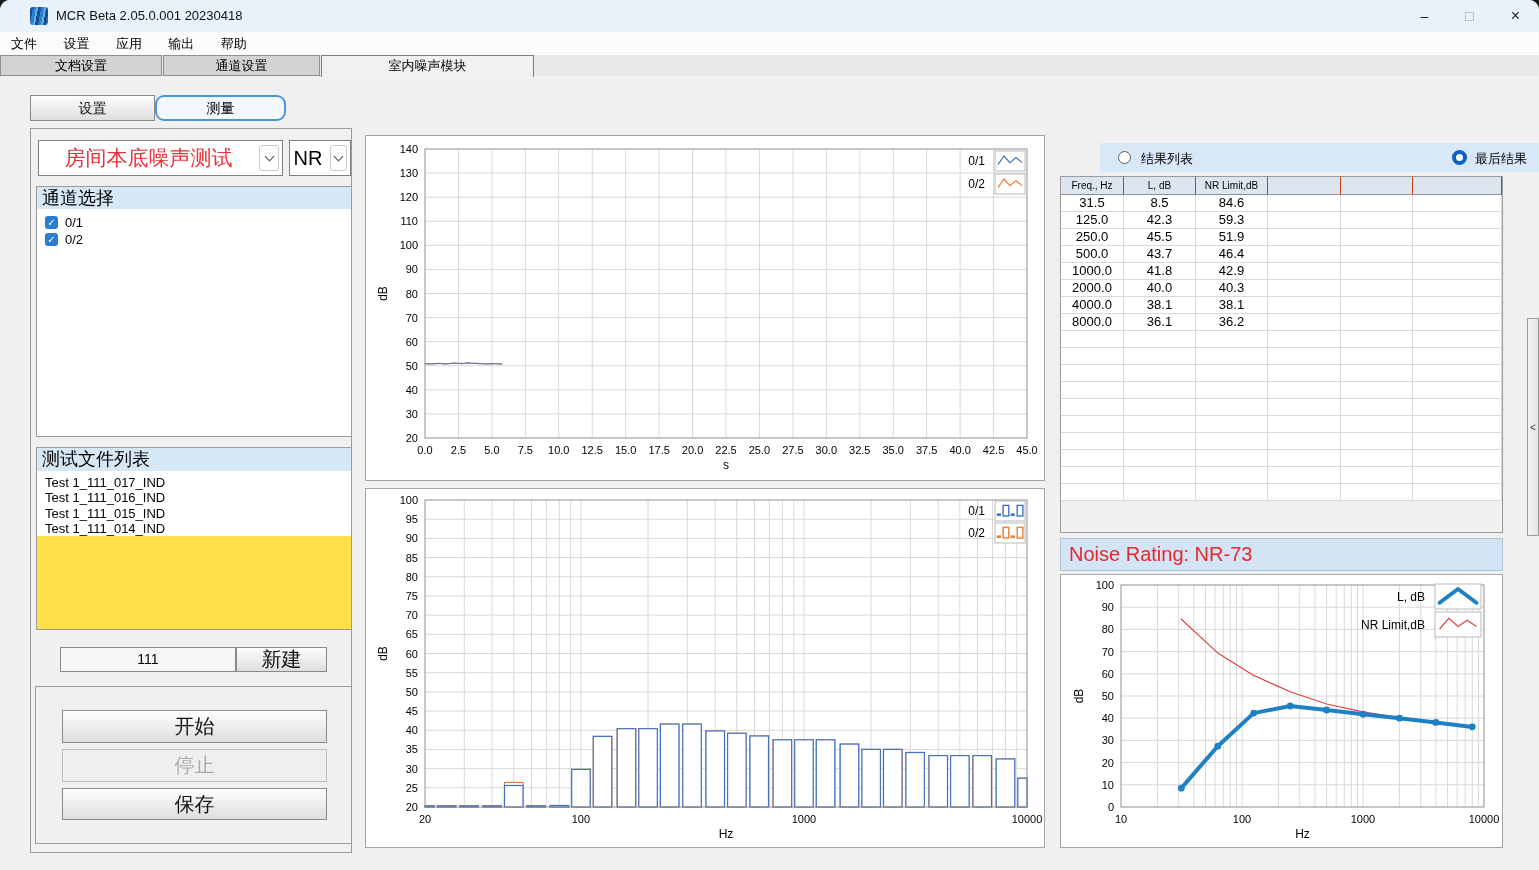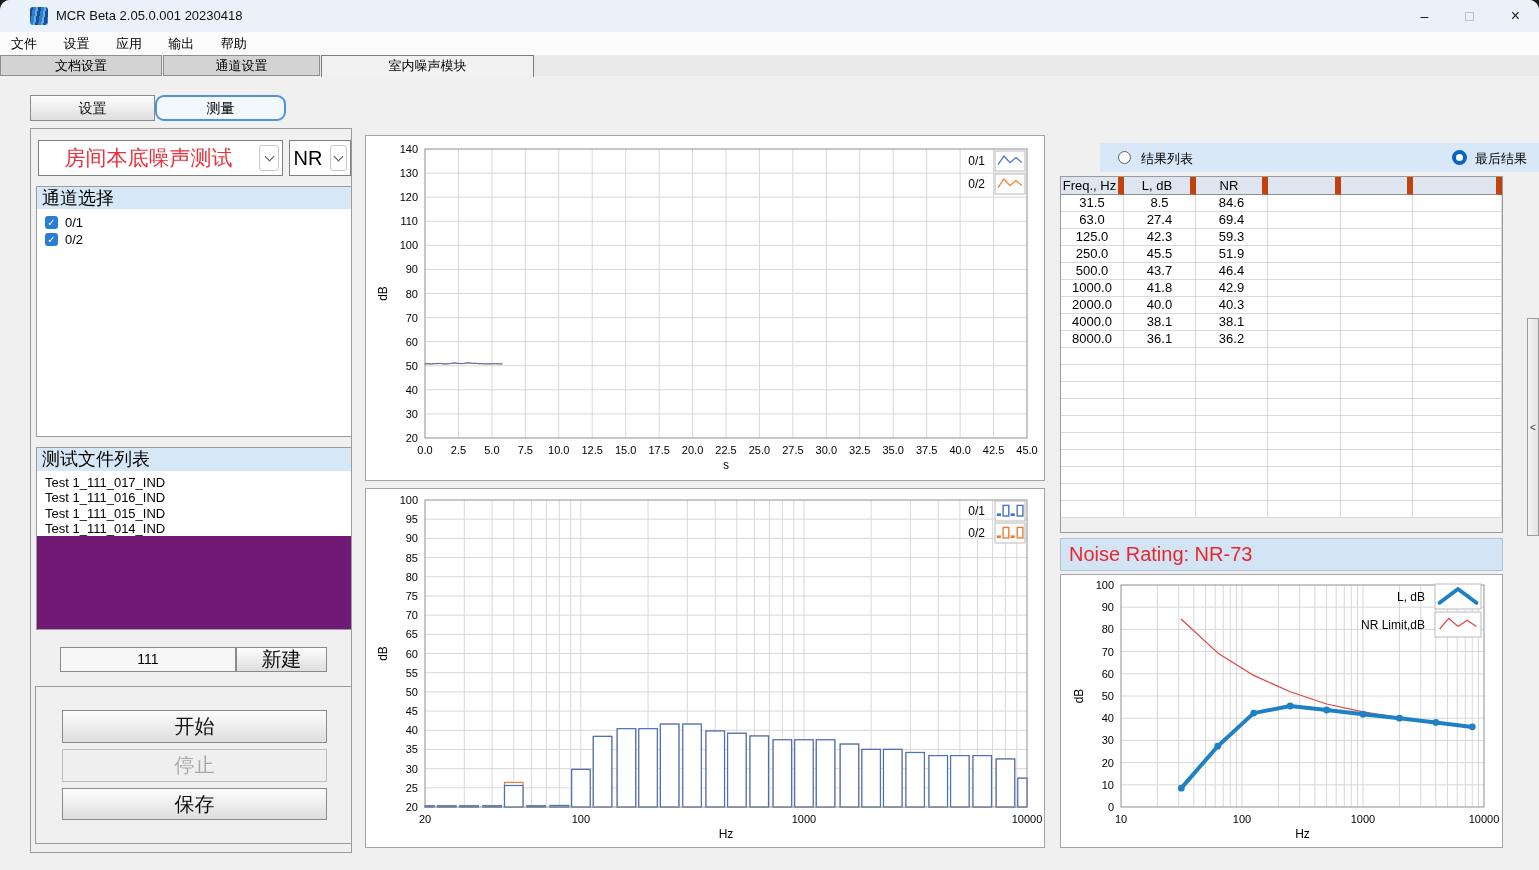--- a/index.html
+++ b/index.html
@@ -55,22 +55,22 @@
   .chartbox{background:#fff;border:1px solid #a4a4a4;}
   svg text{font-family:"Liberation Sans","DejaVu Sans",sans-serif;fill:#000;}
 
   
   .radio-row{background:#d9e8f8;}
   .radio{width:13px;height:13px;border-radius:50%;border:1px solid #5f5f5f;background:#fff;}
   .radio.sel{width:15px;height:15px;border:4.5px solid #0b62c4;}
   .rlabel{font-size:13px;}
   .tablebox{background:#f0f0f0;border:1px solid #9b9b9b;overflow:hidden;}
   .trow{display:grid;grid-template-columns:63px 72px 72px 73px 72px 1fr;}
-  .trow.head .tcell{background:#dde6f0;border-right:6px solid #c2410c;border-bottom:1px solid #8f8f8f;
-      height:18px;line-height:17px;font-size:13px;text-align:center;}
+  .trow.head .tcell{background:#dde6f0;border-right:1px solid #c2410c;border-bottom:1px solid #8f8f8f;
+      height:18px;line-height:17px;font-size:10px;text-align:center;}
   .trow .tcell{background:#fff;border-right:1px solid #d9d9d9;border-bottom:1px solid #d9d9d9;
       height:17px;line-height:16px;font-size:13px;text-align:center;}
   .noise-bar{background:#d3e4f5;border:1px solid #b0c4d8;color:#e8272d;font-size:20px;line-height:31px;padding-left:8px;}
   .collapse-strip{background:linear-gradient(90deg,#f4f4f4,#e3e3e3);border:1px solid #9b9b9b;
       display:flex;align-items:center;justify-content:center;font-size:10px;color:#333;}
 </style>
 </head>
 <body>
 
 <div class="stage">
@@ -126,21 +126,21 @@
         <span class="cb">✓</span>
         <span>0/1</span>
       </div>
       <div class="chan-row">
         <span class="cb">✓</span>
         <span>0/2</span>
       </div>
     </div>
   </div>
 
-  <div class="abs groupbox" style="left:36px;top:447px;width:316px;height:183px;background:#701a75;">
+  <div class="abs groupbox" style="left:36px;top:447px;width:316px;height:183px;background:#fde047;">
     <div class="hdr-bar" style="height:23px;line-height:23px;">测试文件列表</div>
     <div class="listpane" style="padding-top:4px;">
       <div class="file-item">Test 1_111_017_IND</div>
       <div class="file-item">Test 1_111_016_IND</div>
       <div class="file-item">Test 1_111_015_IND</div>
       <div class="file-item">Test 1_111_014_IND</div>
     </div>
   </div>
 
   <div class="abs" style="left:60px;top:647px;width:176px;height:25px;background:#f6f6f6;border:1px solid #8a8a8a;text-align:center;line-height:23px;font-size:14px;">111</div>
@@ -383,28 +383,20 @@
         </div>
         <div class="trow">
           <div class="tcell">31.5</div>
           <div class="tcell">8.5</div>
           <div class="tcell">84.6</div>
           <div class="tcell"></div>
           <div class="tcell"></div>
           <div class="tcell"></div>
         </div>
         <div class="trow">
-          <div class="tcell">63.0</div>
-          <div class="tcell">27.4</div>
-          <div class="tcell">69.4</div>
-          <div class="tcell"></div>
-          <div class="tcell"></div>
-          <div class="tcell"></div>
-        </div>
-        <div class="trow">
           <div class="tcell">125.0</div>
           <div class="tcell">42.3</div>
           <div class="tcell">59.3</div>
           <div class="tcell"></div>
           <div class="tcell"></div>
           <div class="tcell"></div>
         </div>
         <div class="trow">
           <div class="tcell">250.0</div>
           <div class="tcell">45.5</div>

